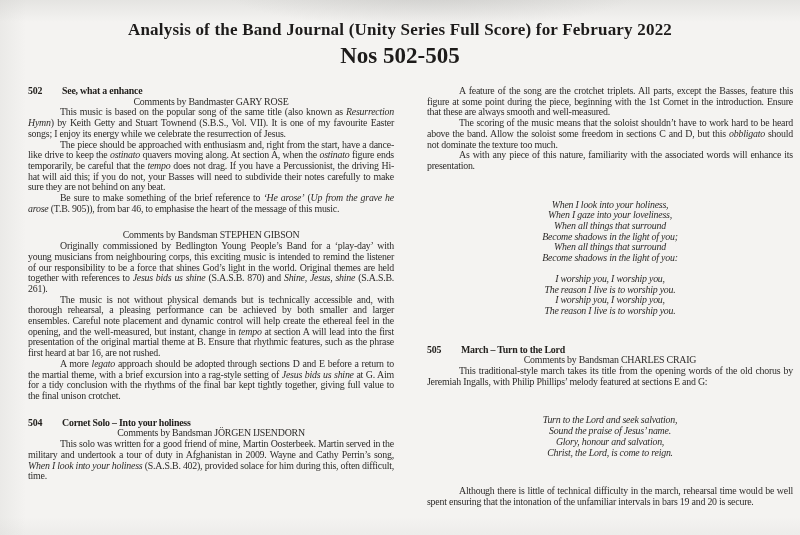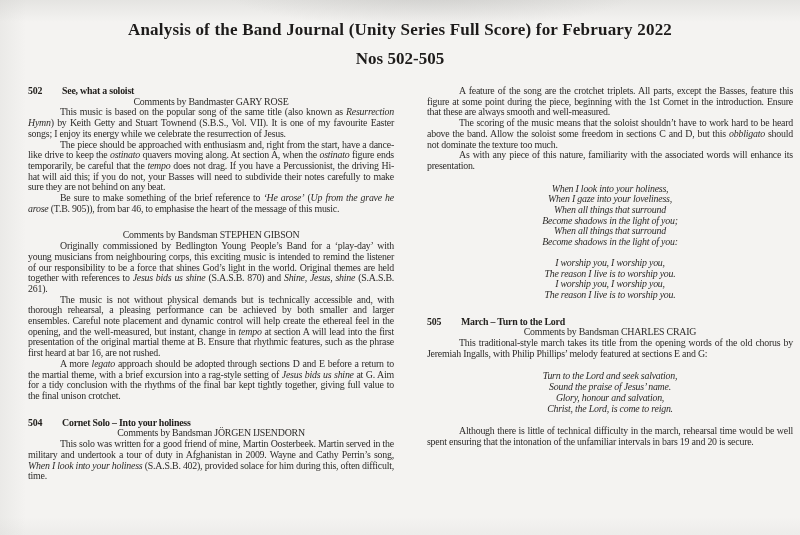--- a/index.html
+++ b/index.html
@@ -13,63 +13,63 @@
     color:#2e2c2a;
     background:
       radial-gradient(ellipse 300px 55px at 54% -10px, rgba(150,150,148,0.28), rgba(150,150,148,0) 70%),
       linear-gradient(180deg, rgba(200,200,197,0.35) 0px, rgba(200,200,197,0) 22px),
       linear-gradient(90deg, rgba(205,205,202,0.25) 0px, rgba(205,205,202,0) 26px),
       linear-gradient(0deg, rgba(205,205,202,0.18) 0px, rgba(205,205,202,0) 18px),
       #f4f3f1;
   }
   .title-block { position:absolute; top:20px; left:0; width:100%; text-align:center; color:#1d1b1a; }
   .title-line1 { font-size:17px; font-weight:bold; letter-spacing:0.2px; }
-  .title-line2 { font-size:17px; font-weight:bold; margin-top:9px; }
+  .title-line2 { font-size:23px; font-weight:bold; margin-top:3px; }
 
   .columns {
     position:absolute; top:86px; left:28px;
     display:flex; gap:33px;
     font-size:9.9px; line-height:10.7px; letter-spacing:-0.22px;
   }
   .col { width:366px; }
 
   .section { margin-top:16px; }
   .section.first { margin-top:0; }
 
   .sec-head { display:flex; font-weight:bold; color:#24221f; }
   .sec-num { width:34px; flex:0 0 34px; }
   .sec-title { flex:1; }
 
   .byline { text-align:center; }
 
   .para { margin:0; text-align:justify; text-indent:32px; }
   .para .it { font-style:italic; }
 
-  .verse { text-align:center; font-style:italic; margin:12px 0; }
+  .verse { text-align:center; font-style:italic; margin:28px 0; }
   .stanza + .stanza { margin-top:10px; }
   .vline { white-space:nowrap; }
 </style>
 </head>
 <body>
 
 <div class="page">
 
   <div class="title-block">
     <div class="title-line1">Analysis of the Band Journal (Unity Series Full Score) for February 2022</div>
     <div class="title-line2">Nos 502-505</div>
   </div>
 
   <div class="columns">
 
     <div class="col">
 
       <div class="section first">
         <div class="sec-head">
           <span class="sec-num">502</span>
-          <span class="sec-title">See, what a soloist</span>
+          <span class="sec-title">See, what a enhance</span>
         </div>
         <div class="byline">Comments by Bandmaster GARY ROSE</div>
         <p class="para"><span>This music is based on the popular song of the same title (also known as </span><span class="it">Resurrection Hymn</span><span>) by Keith Getty and Stuart Townend (S.B.S., Vol. VII). It is one of my favourite Easter songs; I enjoy its energy while we celebrate the resurrection of Jesus.</span></p>
         <p class="para"><span>The piece should be approached with enthusiasm and, right from the start, have a dance-like drive to keep the </span><span class="it">ostinato</span><span> quavers moving along. At section A, when the </span><span class="it">ostinato</span><span> figure ends temporarily, be careful that the </span><span class="it">tempo</span><span> does not drag. If you have a Percussionist, the driving Hi-hat will aid this; if you do not, your Basses will need to subdivide their notes carefully to make sure they are not behind on any beat.</span></p>
         <p class="para"><span>Be sure to make something of the brief reference to </span><span class="it">‘He arose’</span><span> (</span><span class="it">Up from the grave he arose</span><span> (T.B. 905)), from bar 46, to emphasise the heart of the message of this music.</span></p>
       </div>
 
       <div class="section">
         <div class="byline">Comments by Bandsman STEPHEN GIBSON</div>
         <p class="para"><span>Originally commissioned by Bedlington Young People’s Band for a ‘play-day’ with young musicians from neighbouring corps, this exciting music is intended to remind the listener of our responsibility to be a force that shines God’s light in the world. Original themes are held together with references to </span><span class="it">Jesus bids us shine</span><span> (S.A.S.B. 870) and </span><span class="it">Shine, Jesus, shine</span><span> (S.A.S.B. 261).</span></p>

